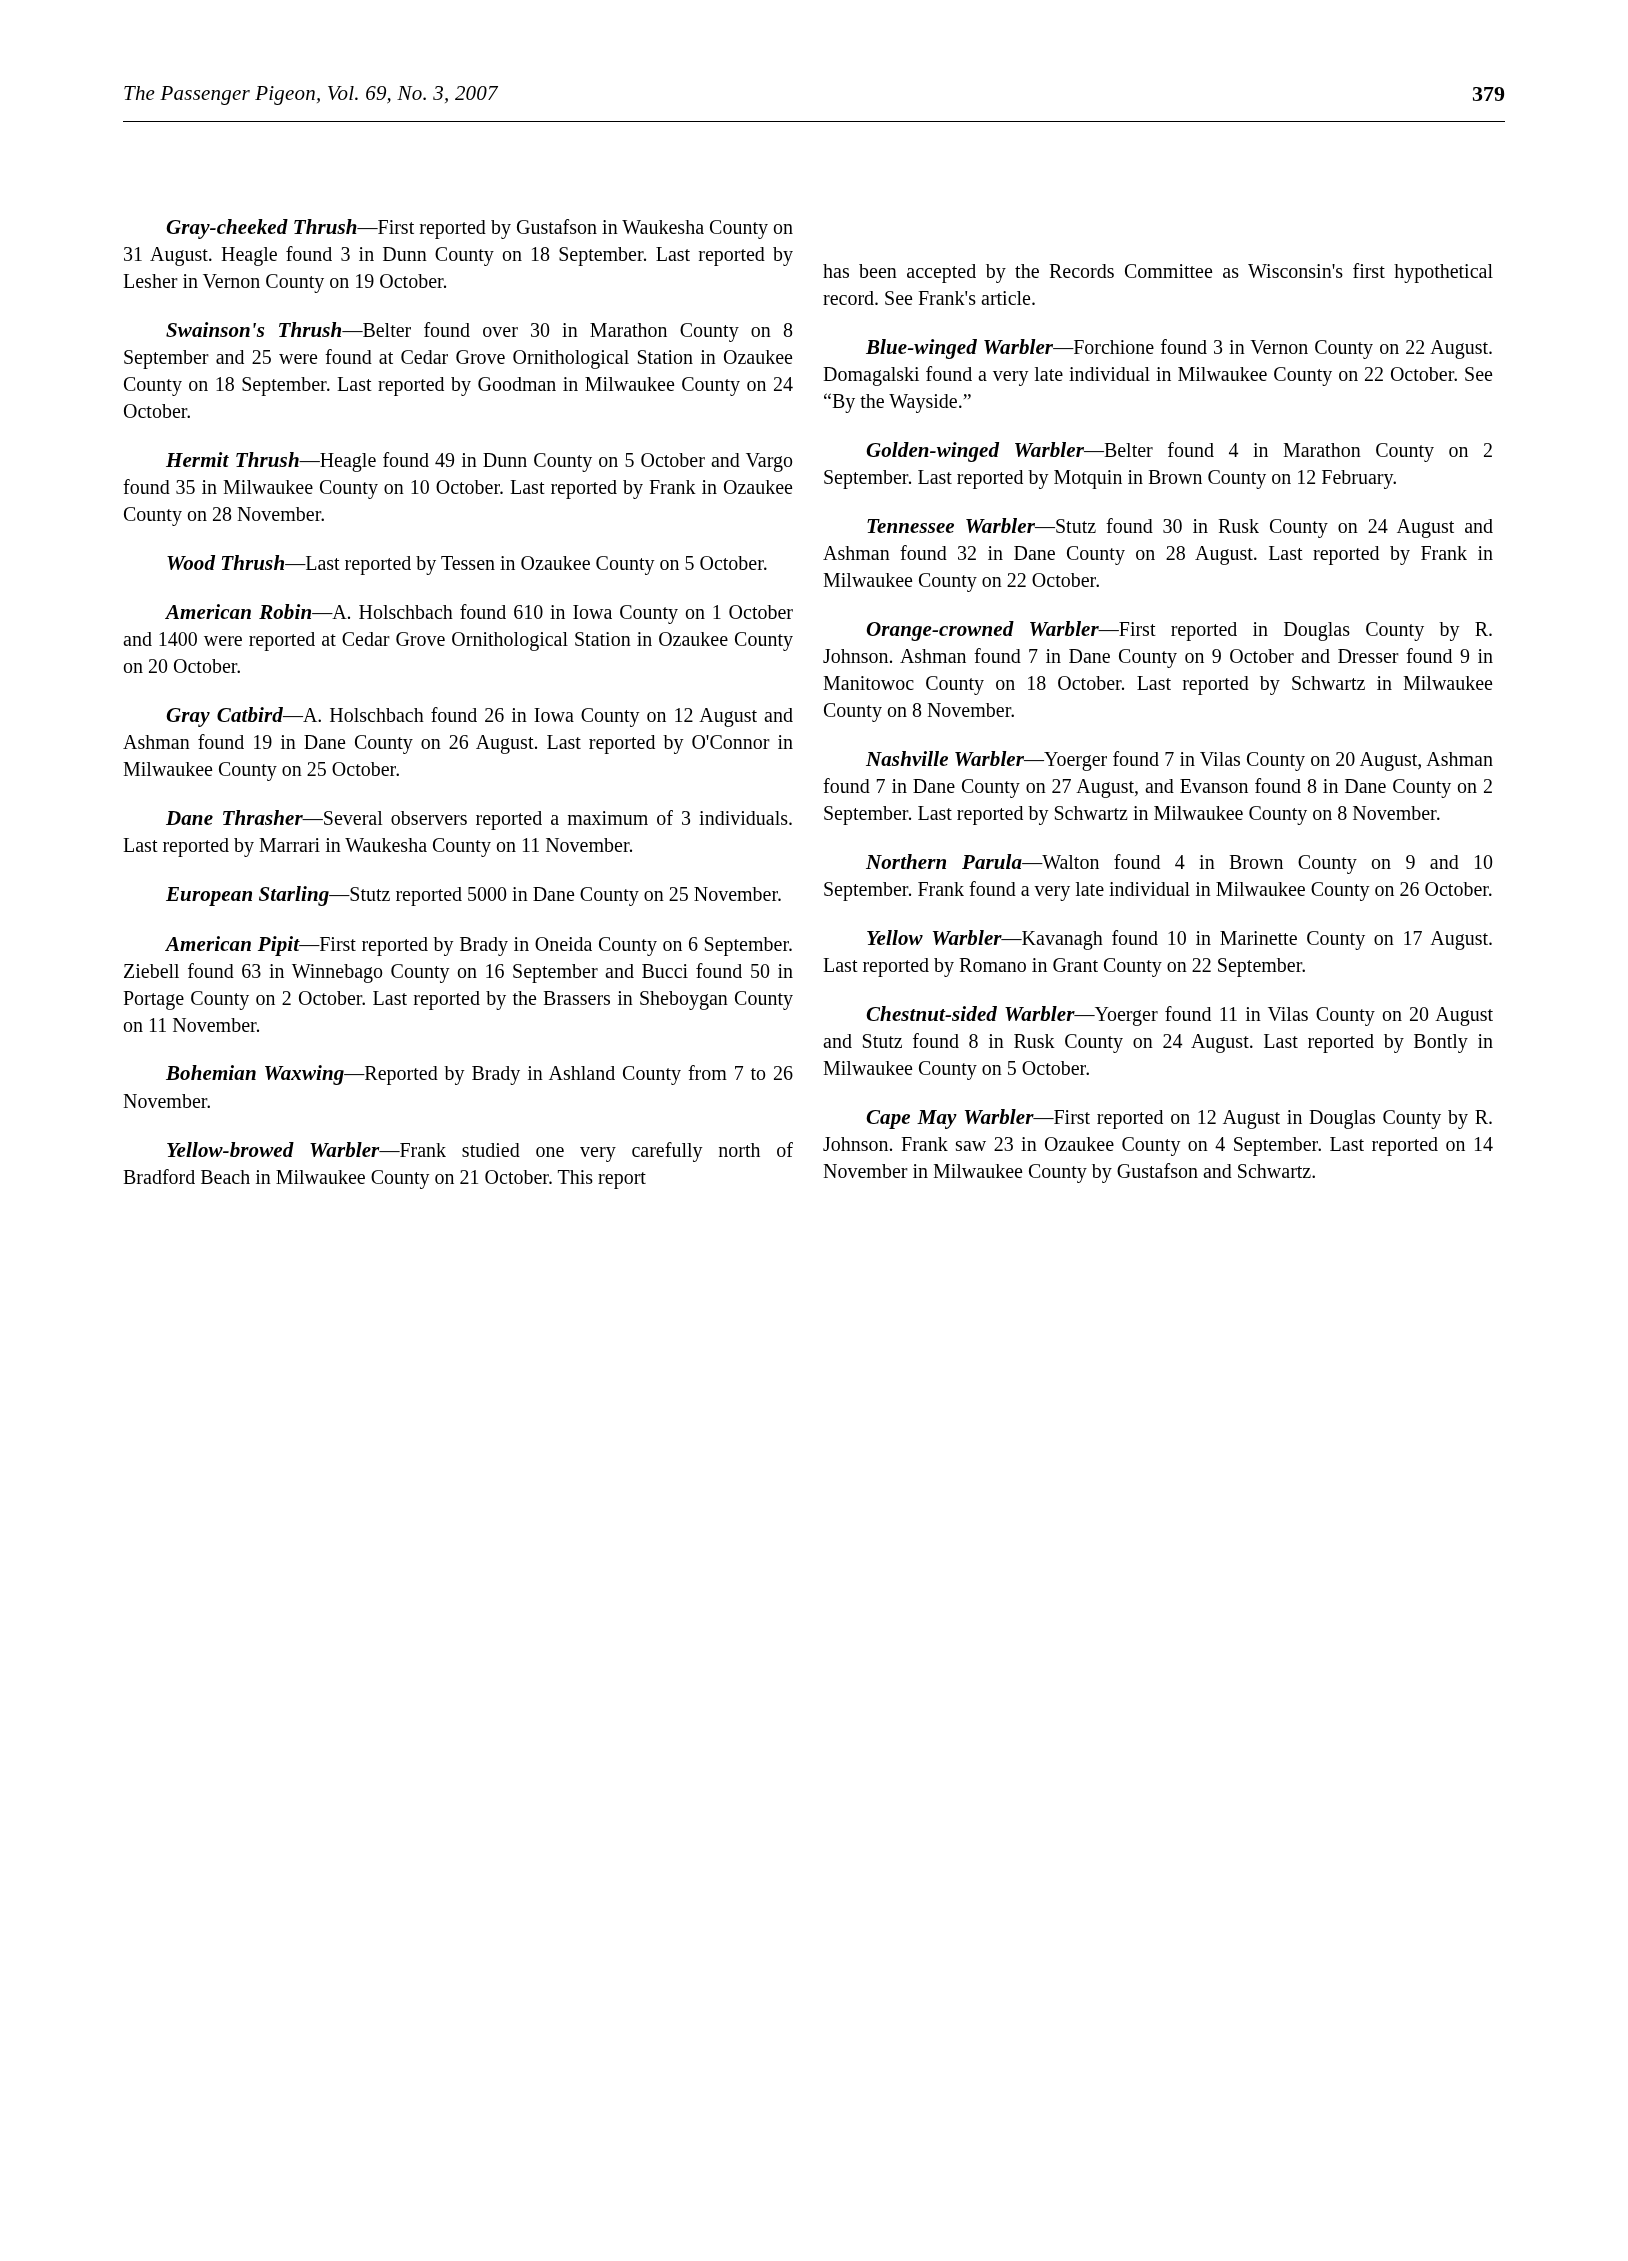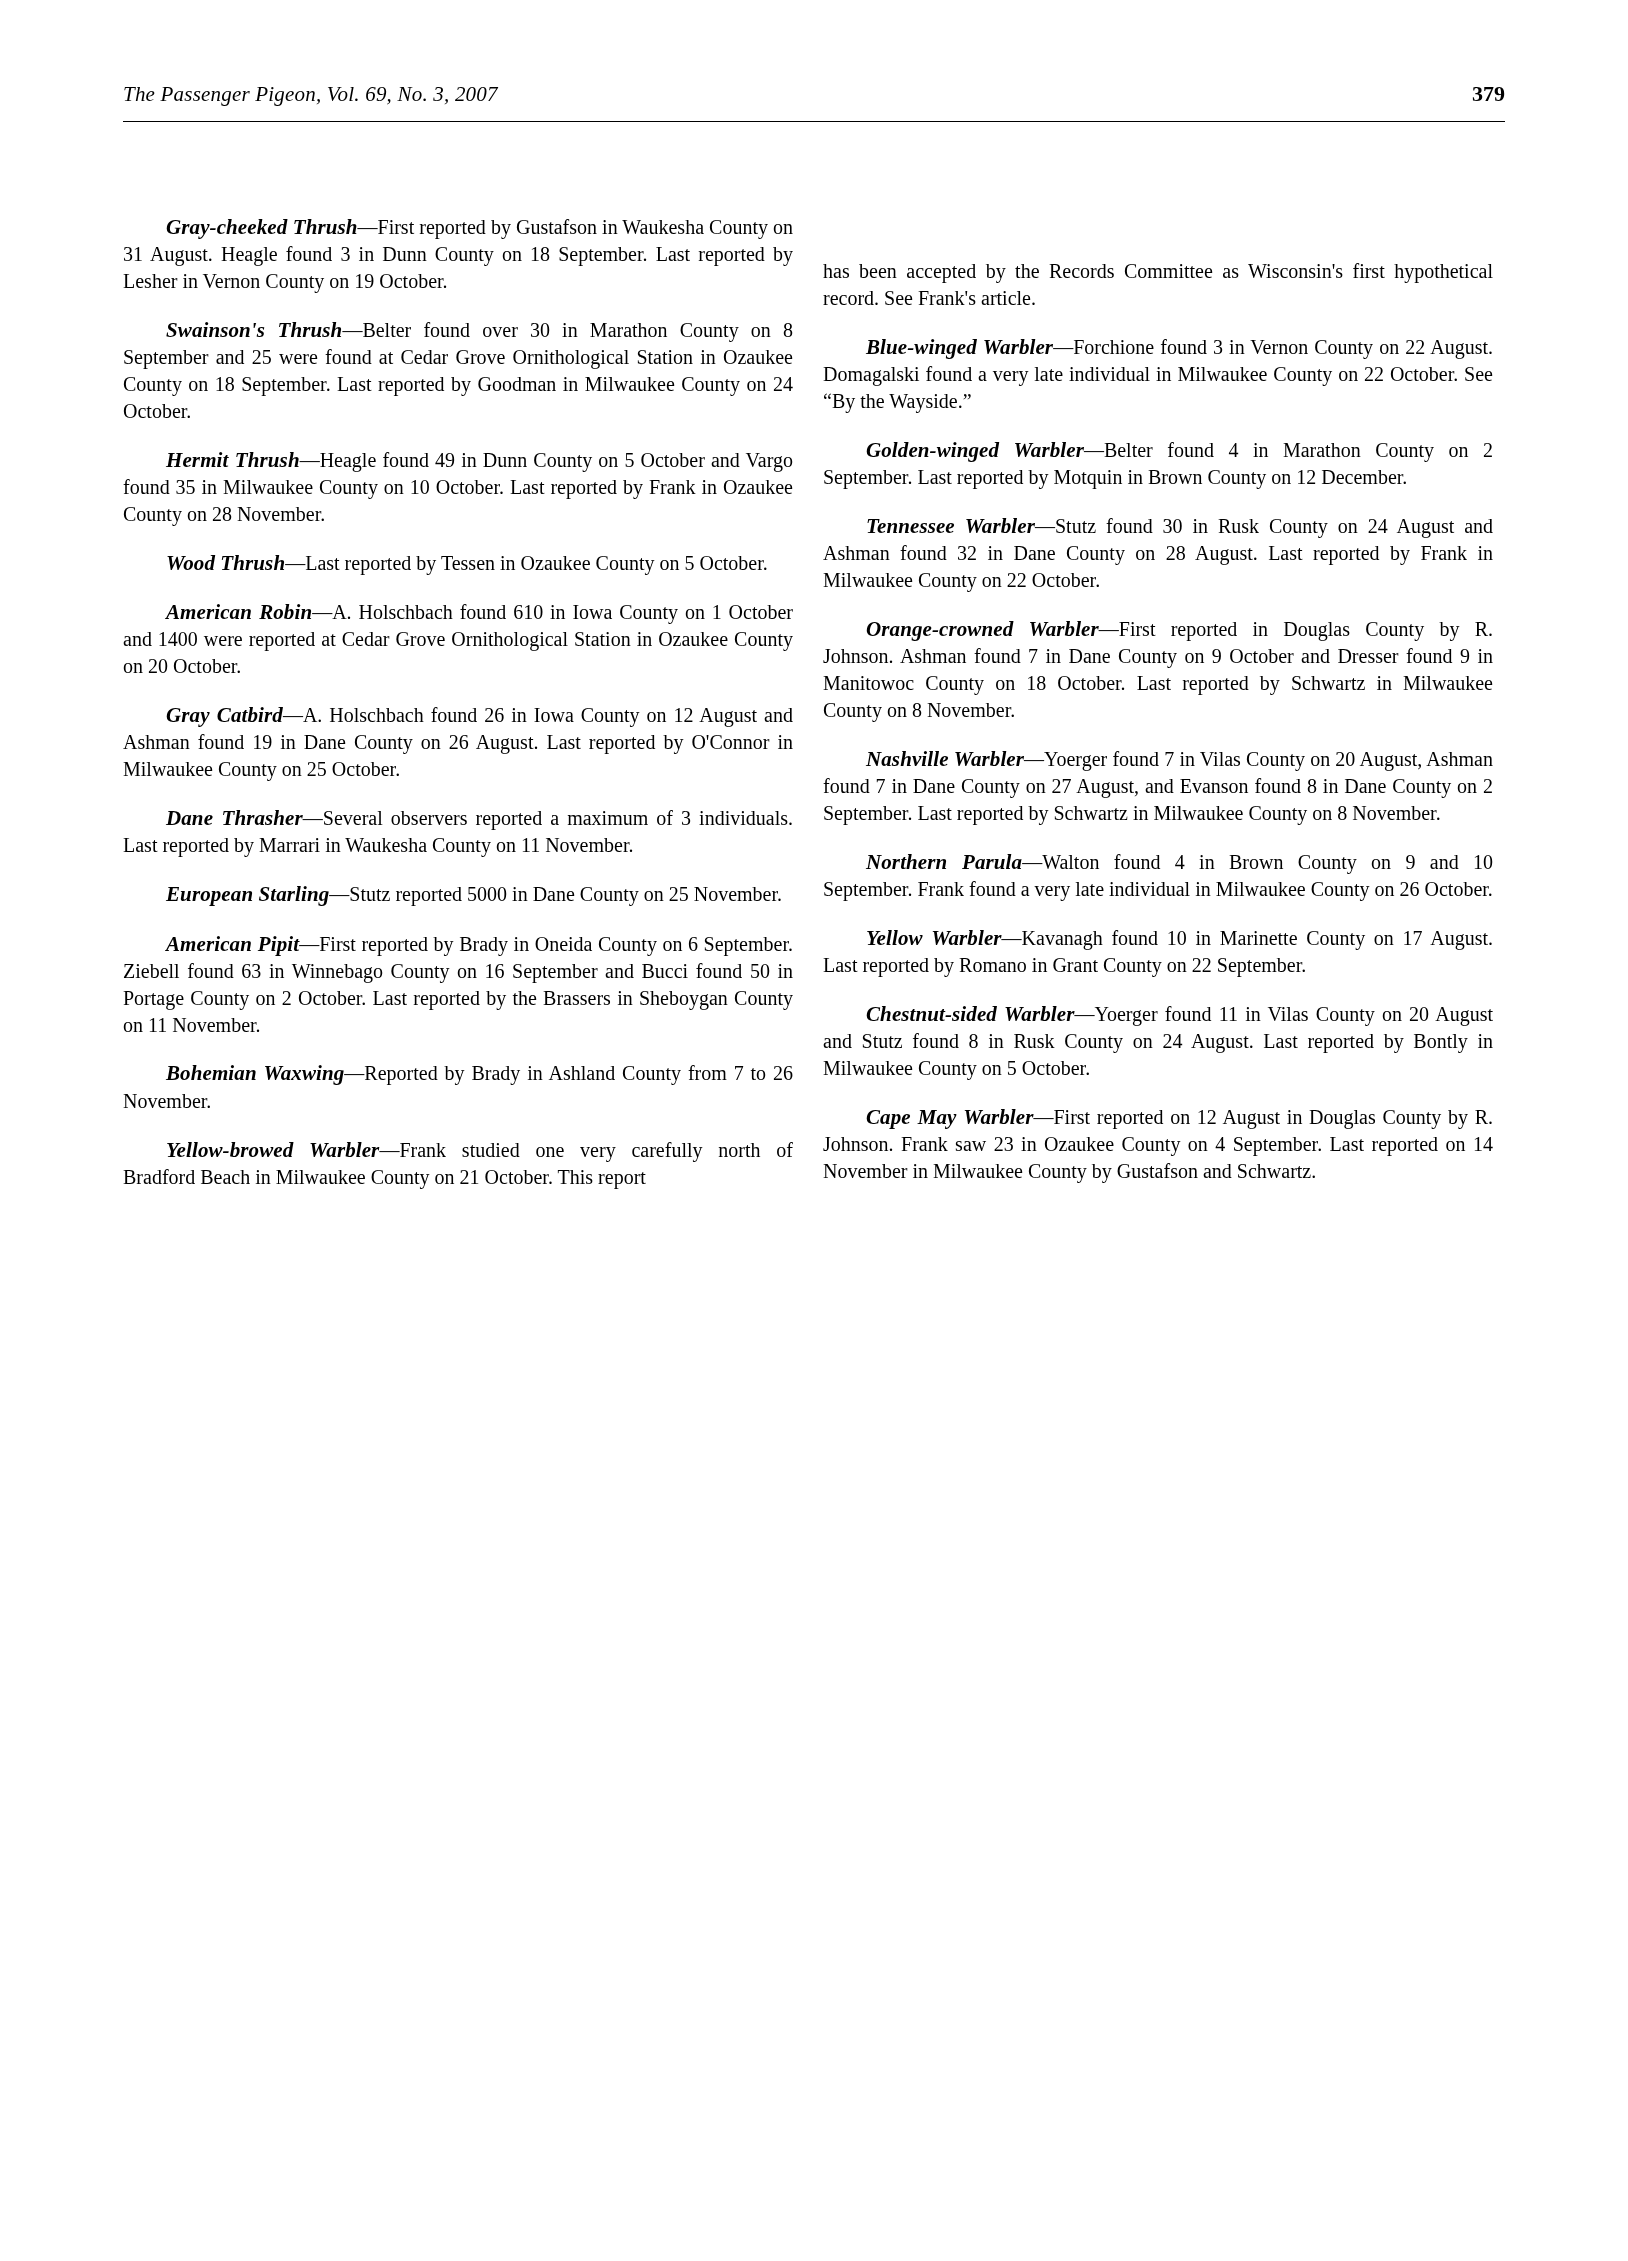--- a/index.html
+++ b/index.html
@@ -19,21 +19,21 @@
     height: 2442px;
     box-sizing: border-box;
     padding: 0;
   }
   .header {
     position: absolute;
     top: 81px;
     left: 123px;
     width: 1382px;
     display: flex;
-    align-items: center;
+    align-items: flex-start;
     justify-content: space-between;
   }
   .header-left {
     font-family: "Liberation Serif", serif;
     font-style: italic;
     font-size: 21px;
     letter-spacing: 0.2px;
   }
   .header-right {
     font-family: "Liberation Serif", serif;
@@ -101,21 +101,21 @@
       <p class="para"><span class="species">Dane Thrasher</span><span>—Several observers reported a maximum of 3 individuals. Last reported by Marrari in Waukesha County on 11 November.</span></p>
       <p class="para"><span class="species">European Starling</span><span>—Stutz reported 5000 in Dane County on 25 November.</span></p>
       <p class="para"><span class="species">American Pipit</span><span>—First reported by Brady in Oneida County on 6 September. Ziebell found 63 in Winnebago County on 16 September and Bucci found 50 in Portage County on 2 October. Last reported by the Brassers in Sheboygan County on 11 November.</span></p>
       <p class="para"><span class="species">Bohemian Waxwing</span><span>—Reported by Brady in Ashland County from 7 to 26 November.</span></p>
       <p class="para"><span class="species">Yellow-browed Warbler</span><span>—Frank studied one very carefully north of Bradford Beach in Milwaukee County on 21 October. This report</span></p>
     </div>
 
     <div class="col">
       <p class="para" style="text-indent:0;margin-top:45px;"><span>has been accepted by the Records Committee as Wisconsin's first hypothetical record. See Frank's article.</span></p>
       <p class="para"><span class="species">Blue-winged Warbler</span><span>—Forchione found 3 in Vernon County on 22 August. Domagalski found a very late individual in Milwaukee County on 22 October. See “By the Wayside.”</span></p>
-      <p class="para"><span class="species">Golden-winged Warbler</span><span>—Belter found 4 in Marathon County on 2 September. Last reported by Motquin in Brown County on 12 December.</span></p>
+      <p class="para"><span class="species">Golden-winged Warbler</span><span>—Belter found 4 in Marathon County on 2 September. Last reported by Motquin in Brown County on 12 February.</span></p>
       <p class="para"><span class="species">Tennessee Warbler</span><span>—Stutz found 30 in Rusk County on 24 August and Ashman found 32 in Dane County on 28 August. Last reported by Frank in Milwaukee County on 22 October.</span></p>
       <p class="para"><span class="species">Orange-crowned Warbler</span><span>—First reported in Douglas County by R. Johnson. Ashman found 7 in Dane County on 9 October and Dresser found 9 in Manitowoc County on 18 October. Last reported by Schwartz in Milwaukee County on 8 November.</span></p>
       <p class="para"><span class="species">Nashville Warbler</span><span>—Yoerger found 7 in Vilas County on 20 August, Ashman found 7 in Dane County on 27 August, and Evanson found 8 in Dane County on 2 September. Last reported by Schwartz in Milwaukee County on 8 November.</span></p>
       <p class="para"><span class="species">Northern Parula</span><span>—Walton found 4 in Brown County on 9 and 10 September. Frank found a very late individual in Milwaukee County on 26 October.</span></p>
       <p class="para"><span class="species">Yellow Warbler</span><span>—Kavanagh found 10 in Marinette County on 17 August. Last reported by Romano in Grant County on 22 September.</span></p>
       <p class="para"><span class="species">Chestnut-sided Warbler</span><span>—Yoerger found 11 in Vilas County on 20 August and Stutz found 8 in Rusk County on 24 August. Last reported by Bontly in Milwaukee County on 5 October.</span></p>
       <p class="para"><span class="species">Cape May Warbler</span><span>—First reported on 12 August in Douglas County by R. Johnson. Frank saw 23 in Ozaukee County on 4 September. Last reported on 14 November in Milwaukee County by Gustafson and Schwartz.</span></p>
     </div>
 
   </div>

